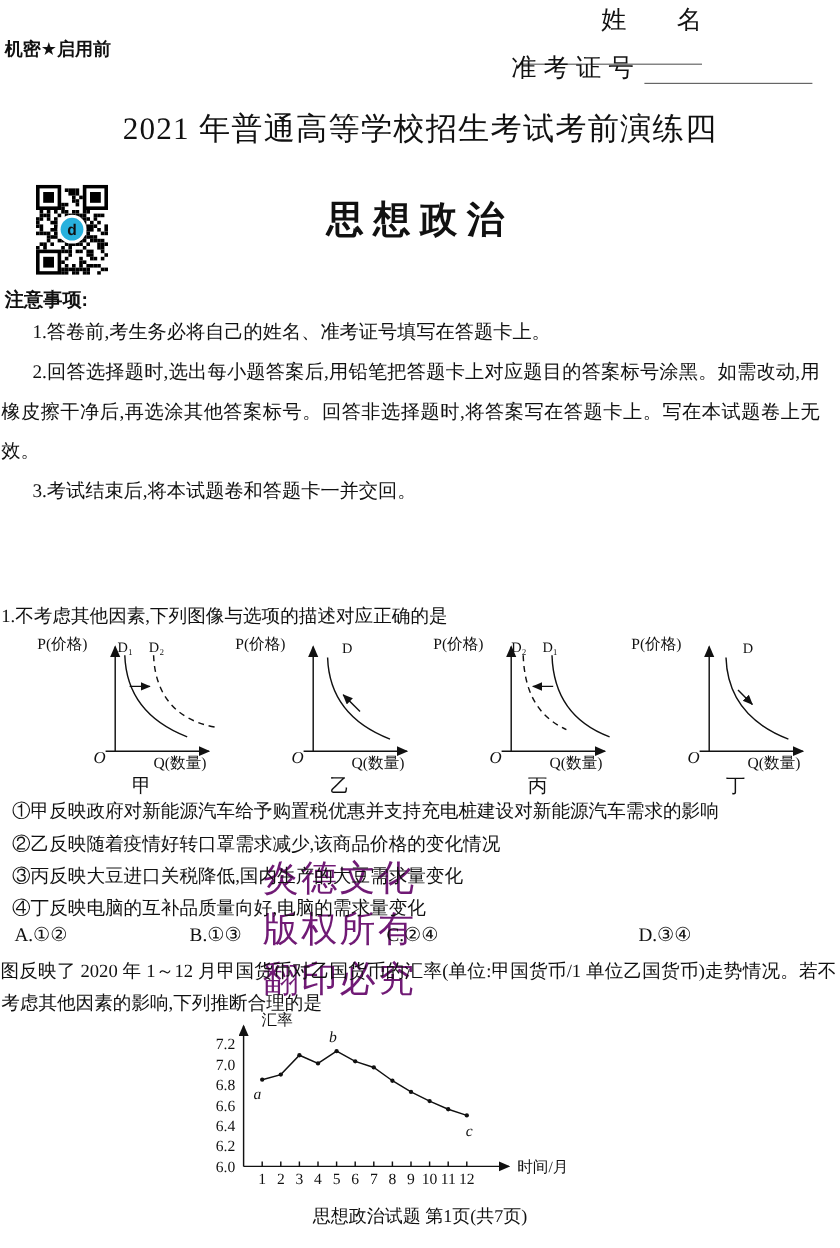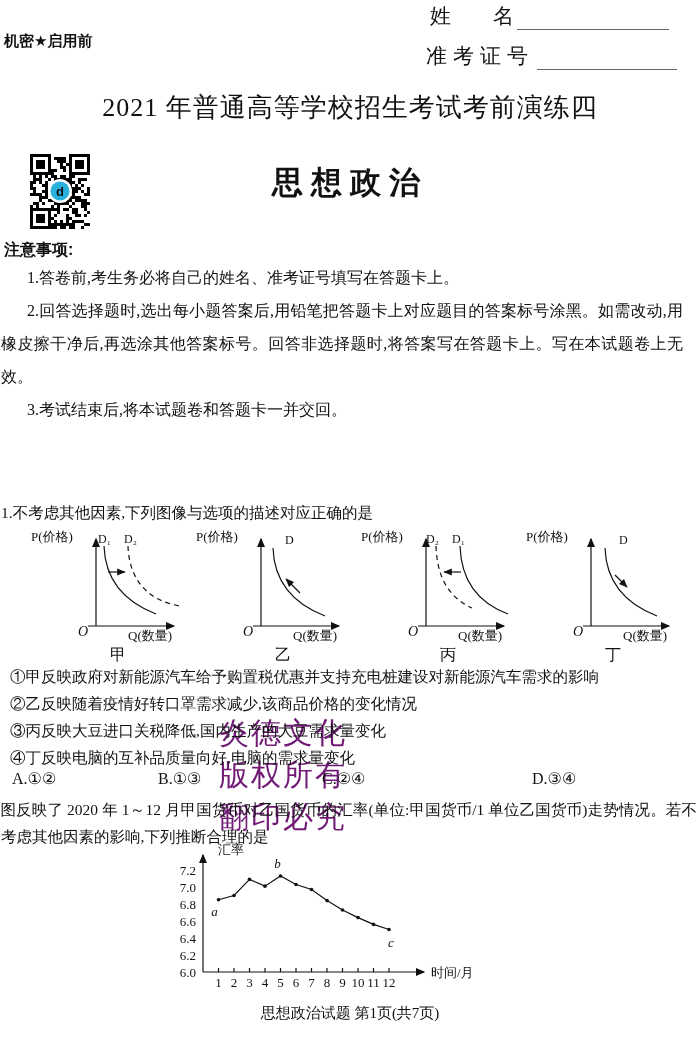--- a/index.html
+++ b/index.html
@@ -8,21 +8,21 @@
     position:relative; width:700px; height:1040px; margin:0 auto;
     background:#ffffff; color:#111;
     font-family:"Liberation Serif","DejaVu Serif",serif;
     overflow:hidden;
   }
   .abs{position:absolute;}
   
   .secrecy{left:4px; top:32px; font-family:"Liberation Sans","DejaVu Sans",sans-serif;
            font-weight:bold; font-size:15px;}
   .fill-row{display:flex; align-items:flex-end; font-size:21px;}
-  .row-name{left:430px; top:2px;}
+  .row-name{left:430px; top:2px;flex-direction:column;}
   .row-id{left:426px; top:42px;}
   .row-id .fill-label{letter-spacing:6px;}
   .fill-line{display:inline-block; border-bottom:1.5px solid #666; height:23px; margin-left:3px;}
   .line-name{width:152px;}
   .line-id{width:140px;}
   .main-title{left:0; top:90px; width:100%; text-align:center; font-size:26px; letter-spacing:1px;}
   .subject{left:0; top:162px; width:100%; text-align:center; font-size:31px; font-weight:bold;
            letter-spacing:8px; font-family:"Liberation Sans","DejaVu Sans",sans-serif;}
   
   .notice-head{left:4px; top:240px; font-family:"Liberation Sans","DejaVu Sans",sans-serif;

